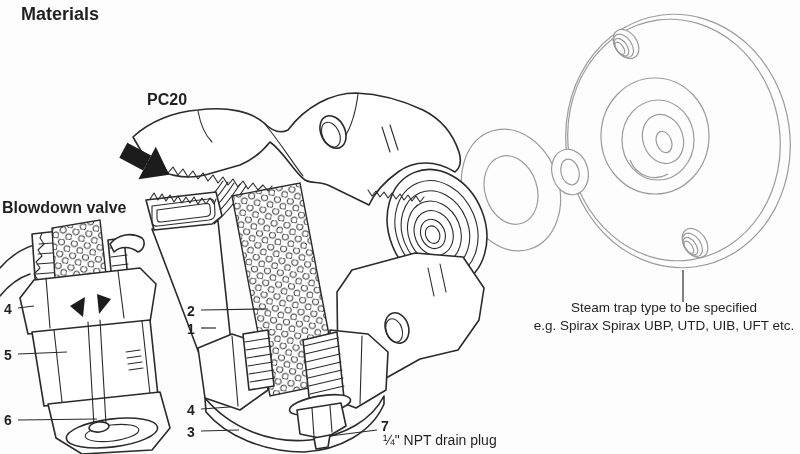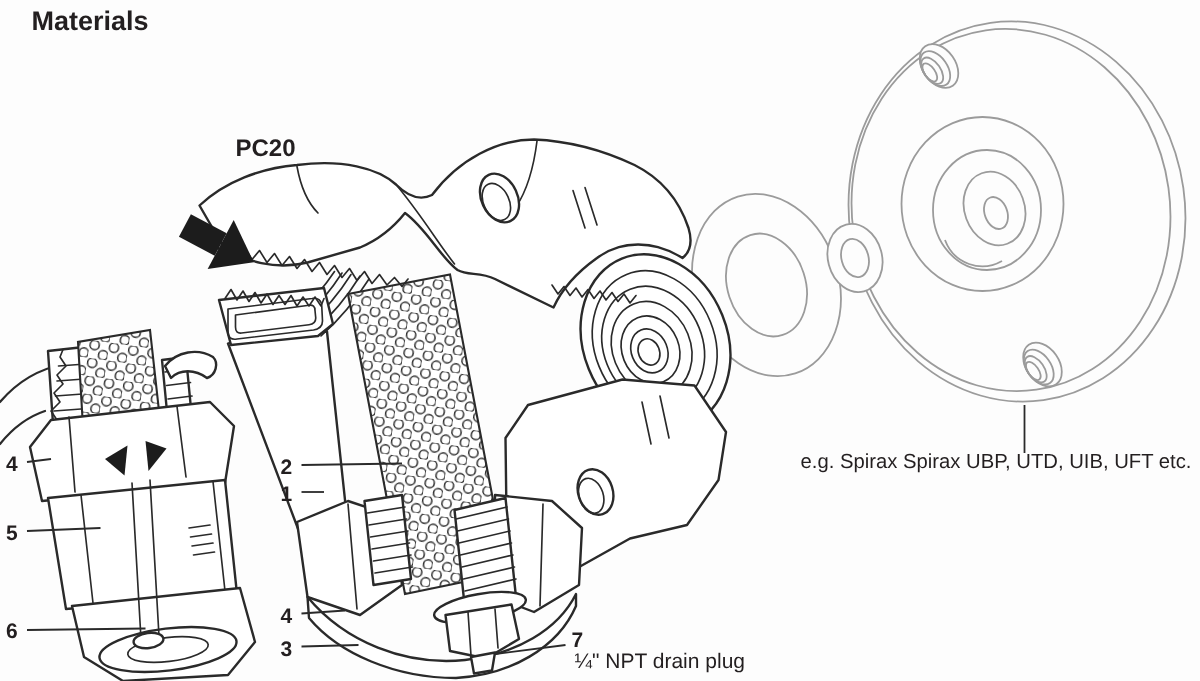--- a/index.html
+++ b/index.html
@@ -7,21 +7,21 @@
     width:800px;height:454px;overflow:hidden;
     background:#fdfdfd;
     font-family:"Liberation Sans", sans-serif;
     color:#231f20;
     position:relative;
   }
   .stage{position:absolute;inset:0;width:800px;height:454px;}
   svg.art{position:absolute;left:0;top:0;}
   .lbl{position:absolute;white-space:nowrap;}
   .title{left:21px;top:4px;font-size:18px;font-weight:bold;}
-  .pc20{left:157px;top:91px;font-size:16px;font-weight:bold;}
+  .pc20{left:147px;top:91px;font-size:16px;font-weight:bold;}
   .blowdown{left:2px;top:199px;font-size:16px;font-weight:bold;}
   .co{font-size:14px;font-weight:bold;}
   .co-bd4{left:4px;top:301px;}
   .co-bd5{left:4px;top:347px;}
   .co-bd6{left:4px;top:412px;}
   .co-m2{left:187px;top:303px;}
   .co-m1{left:187px;top:321px;}
   .co-m4{left:187px;top:402px;}
   .co-m3{left:187px;top:424px;}
   .co-p7{left:381px;top:418px;}
@@ -257,29 +257,31 @@
     <path class="ld" d="M 201 310 L 268 309"></path>
     <path class="ld" d="M 201 328 L 216 328"></path>
     <path class="ld" d="M 201 409 L 230 407"></path>
     <path class="ld" d="M 201 431 L 239 430"></path>
     <path class="ld" d="M 330 436 L 377 430"></path>
   </g>
 </svg>
 
 <div class="lbl title">Materials</div>
 <div class="lbl pc20">PC20</div>
+<div class="lbl blowdown">Blowdown valve</div>
 
 <div class="lbl co co-bd4">4</div>
 <div class="lbl co co-bd5">5</div>
 <div class="lbl co co-bd6">6</div>
 <div class="lbl co co-m2">2</div>
 <div class="lbl co co-m1">1</div>
 <div class="lbl co co-m4">4</div>
 <div class="lbl co co-m3">3</div>
 <div class="lbl co co-p7">7</div>
 
 <div class="lbl drain">¼" NPT drain plug</div>
 
 <div class="lbl steamnote">
+  <div>Steam trap type to be specified</div>
   <div>e.g. Spirax Spirax UBP, UTD, UIB, UFT etc.</div>
 </div>
 
 </div>
 
 </body></html>

